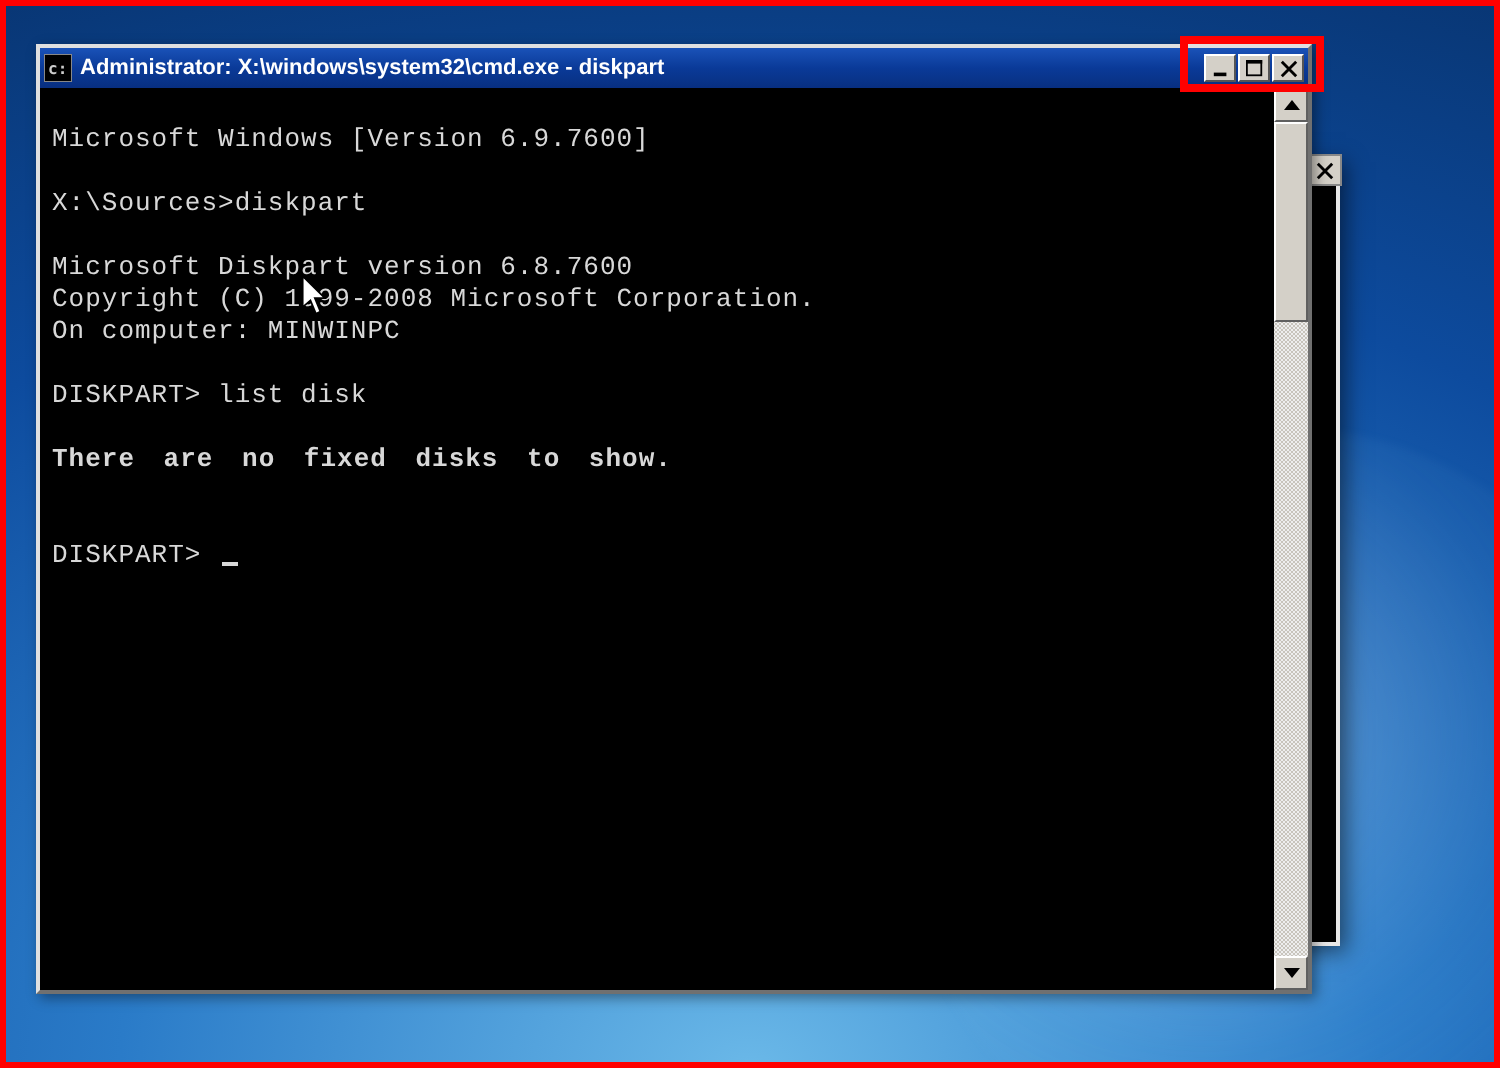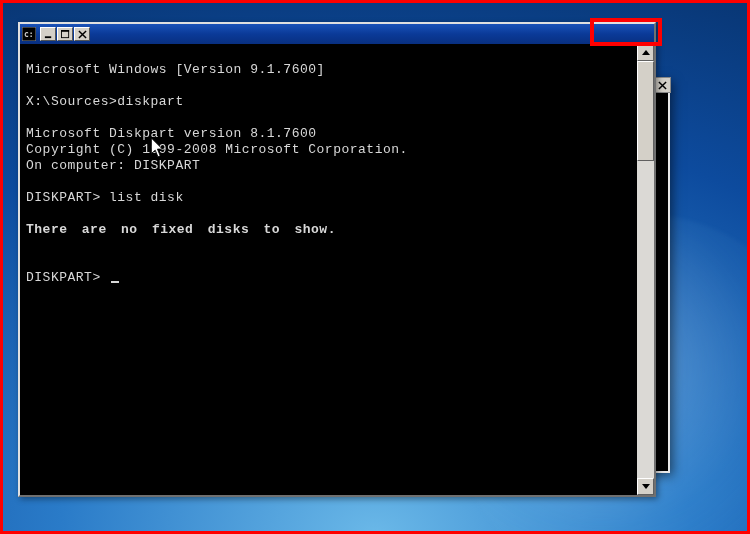--- a/index.html
+++ b/index.html
@@ -174,20 +174,21 @@
 
 <div class="window">
   <div class="highlight-box"></div>
   <div class="titlebar">
     <span class="title-icon">
       <svg viewBox="0 0 14 14">
           <rect x="0" y="0" width="14" height="14" fill="#000" stroke="#888" stroke-width="1"></rect>
           <text x="2" y="10" font-size="8" fill="#ccc" font-family="monospace">c:</text>
         </svg>
     </span>
+    <span class="title-text">Administrator: X:\windows\system32\cmd.exe - diskpart</span>
     <div class="win-controls">
       <div class="win-btn">
         <svg viewBox="0 0 10 10">
             <rect x="1" y="7" width="7" height="2" fill="#000"></rect>
           </svg>
       </div>
       <div class="win-btn">
         <svg viewBox="0 0 10 10">
             <rect x="0.5" y="0.5" width="8" height="8" fill="none" stroke="#000" stroke-width="1"></rect>
             <rect x="0" y="0" width="9" height="2" fill="#000"></rect>
@@ -195,27 +196,27 @@
       </div>
       <div class="win-btn">
         <svg viewBox="0 0 10 10">
             <path d="M1 1 L9 9 M9 1 L1 9" stroke="#000" stroke-width="1.6" fill="none"></path>
           </svg>
       </div>
     </div>
   </div>
 
   <div class="terminal">
-<span>Microsoft Windows [Version 9.1.7600]</span>
+<span>Microsoft Windows [Version 6.9.7600]</span>
 
 <span>X:\Sources&gt;diskpart</span>
 
-<span>Microsoft Diskpart version 8.1.7600</span>
+<span>Microsoft Diskpart version 6.8.7600</span>
 <span>Copyright (C) 1999-2008 Microsoft Corporation.</span>
-<span>On computer: DISKPART</span>
+<span>On computer: MINWINPC</span>
 
 <span>DISKPART&gt; list disk</span>
 
 <span class="spaced">There are no fixed disks to show.</span>
 
 
 <span>DISKPART&gt; </span><span class="cursor"></span>
   </div>
 
   <div class="scrollbar">

